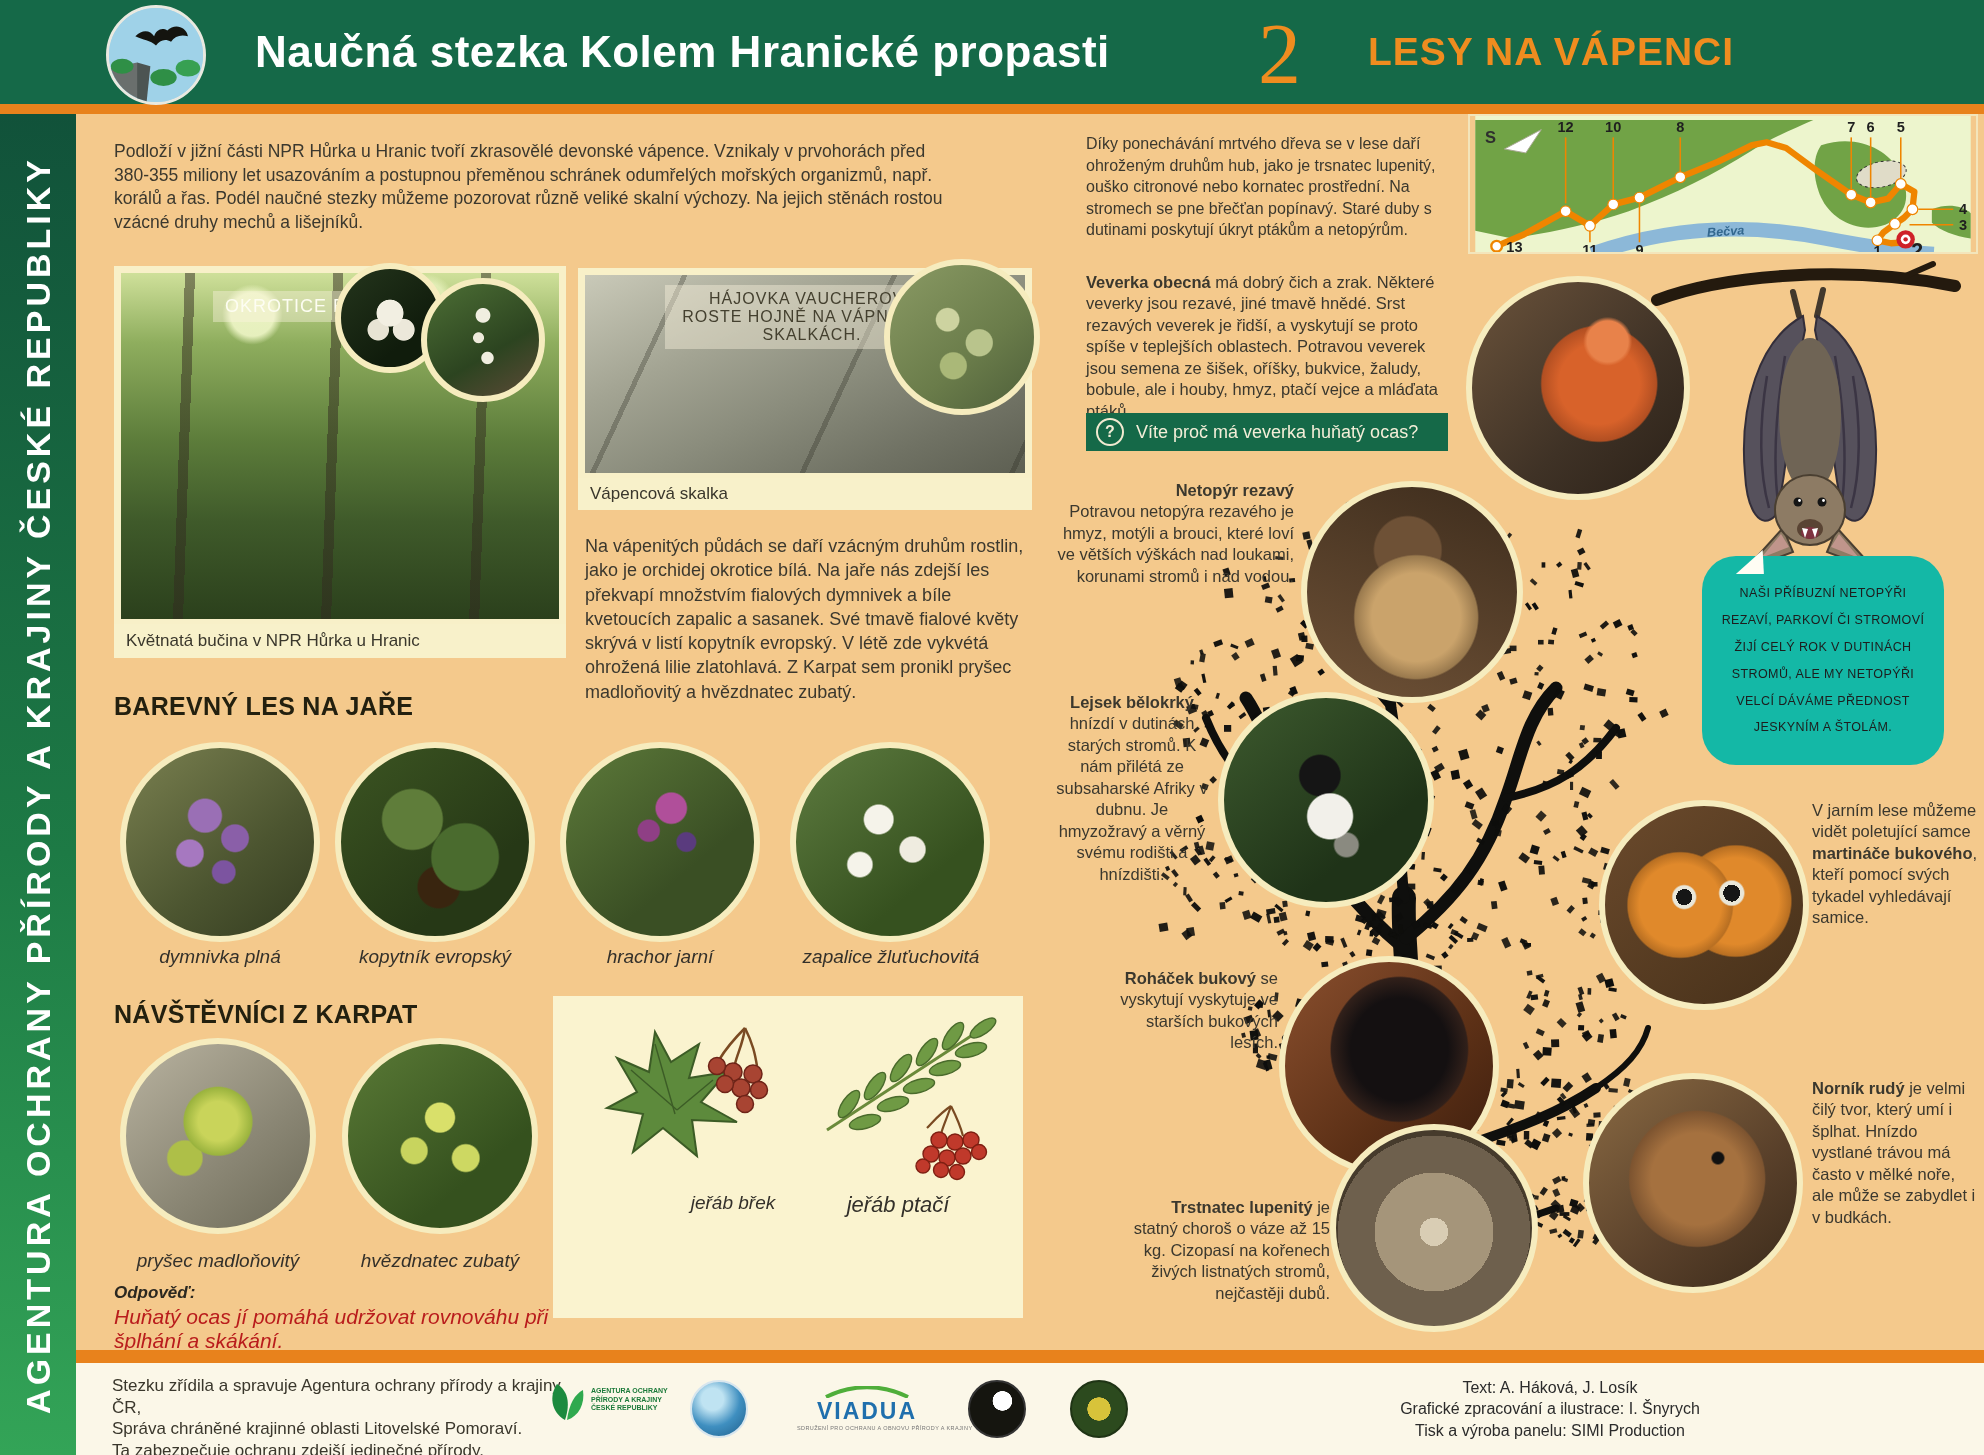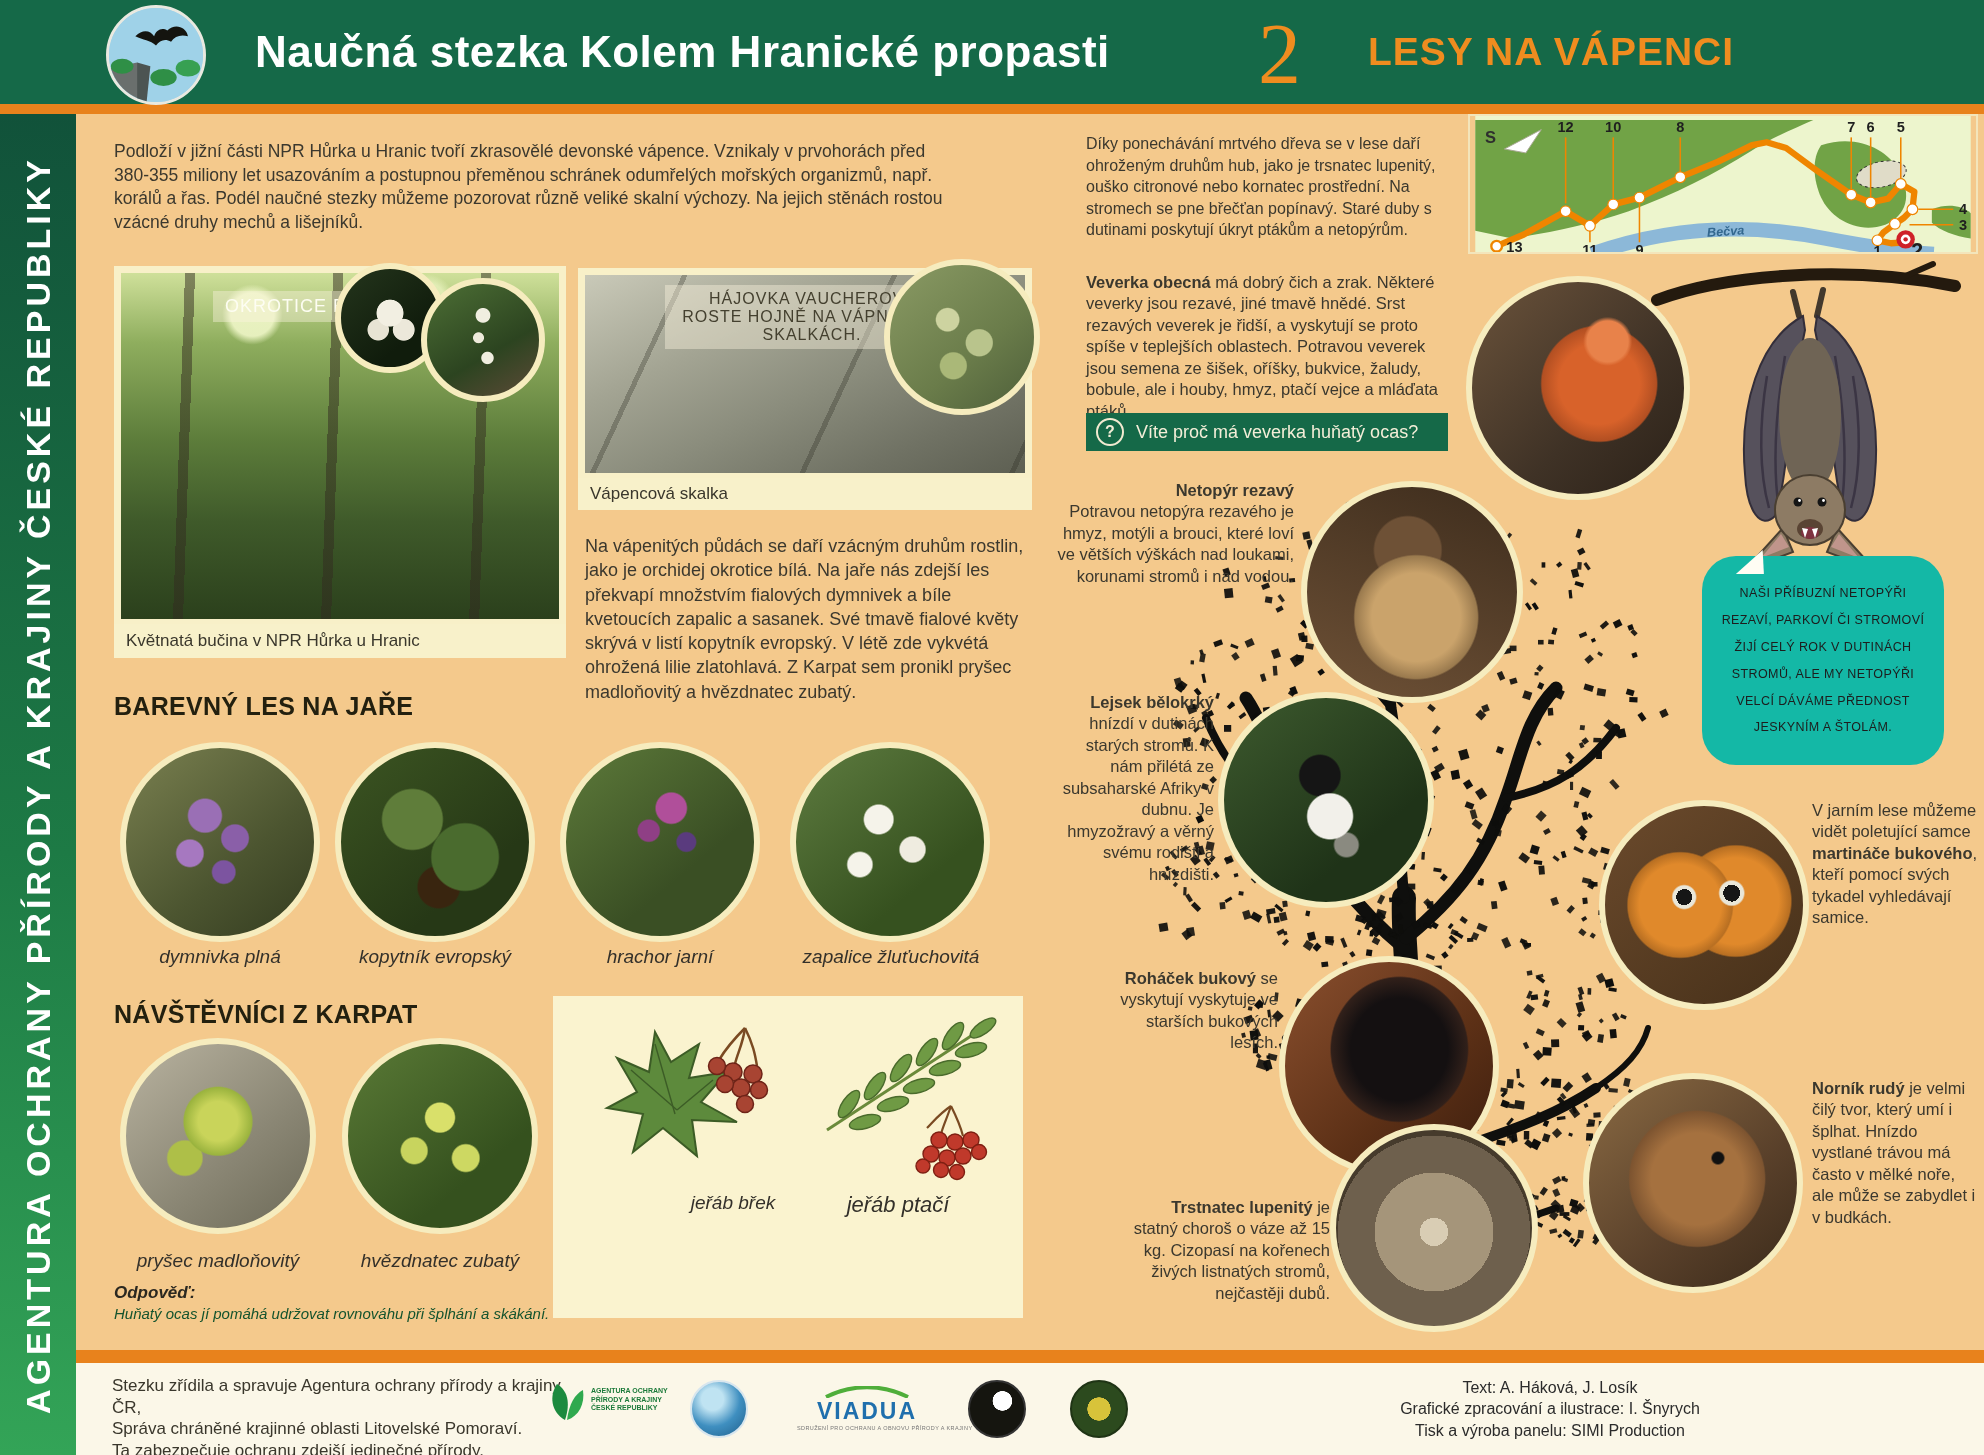--- a/index.html
+++ b/index.html
@@ -913,21 +913,21 @@
 <div class="circ-label" style="left:766px;top:946px;width:250px;">zapalice žluťuchovitá</div>
 
 <div class="abs sec-h" style="left:114px;top:1000px;">NÁVŠTĚVNÍCI Z KARPAT</div>
 <div class="circle ph-prysec" style="left:120px;top:1038px;width:196px;height:196px;"></div>
 <div class="circle ph-hvezdnatec" style="left:342px;top:1038px;width:196px;height:196px;"></div>
 <div class="circ-label" style="left:98px;top:1250px;width:240px;">pryšec madloňovitý</div>
 <div class="circ-label" style="left:320px;top:1250px;width:240px;">hvězdnatec zubatý</div>
 
 <div class="abs" style="left:114px;top:1283px;width:470px;z-index:3;">
   <div class="it b" style="font-size:17px;color:#2b2820;">Odpověď:</div>
-  <div class="it" style="font-size:15px;color:#14532d;margin-top:2px;">Huňatý ocas jí pomáhá udržovat rovnováhu při šplhání a skákání.</div>
+  <div class="it" style="font-size:21px;color:#b91c1c;margin-top:2px;">Huňatý ocas jí pomáhá udržovat rovnováhu při šplhání a skákání.</div>
 </div>
 
 <div class="abs rowan-box">
   <svg class="abs" viewBox="0 0 200 170" style="left:32px;top:18px;width:200px;height:170px;">
     <path d="M70,18 L86,48 L114,30 L104,64 L142,58 L116,88 L152,108 L107,106 L112,142 L78,114 L48,138 L58,100 L22,94 L52,78 L32,44 L64,58 Z" fill="#5d8a3c" stroke="#3c5c26" stroke-width="2"></path>
     <g stroke="#3c5c26" stroke-width="1.4">
         <line x1="70" y1="30" x2="90" y2="100"></line>
         <line x1="46" y1="56" x2="92" y2="96"></line>
         <line x1="128" y1="66" x2="92" y2="96"></line>
       </g>
@@ -1023,21 +1023,21 @@
     <circle cx="171" cy="246" r="4.5" fill="#151515"></circle>
   <circle cx="148.5" cy="244.5" r="1.4" fill="#fff"></circle>
     <circle cx="172.5" cy="244.5" r="1.4" fill="#fff"></circle>
   <ellipse cx="159" cy="273" rx="13" ry="10" fill="#5a4434"></ellipse>
   <ellipse cx="159" cy="277" rx="9" ry="6" fill="#7e3340"></ellipse>
   <path d="M151,272 L154,282 L157,273 Z" fill="#ffffff"></path>
     <path d="M161,273 L164,282 L167,272 Z" fill="#ffffff"></path>
 </svg>
 <div class="abs bubble">NAŠI PŘÍBUZNÍ NETOPÝŘI REZAVÍ, PARKOVÍ ČI STROMOVÍ ŽIJÍ CELÝ ROK V DUTINÁCH STROMŮ, ALE MY NETOPÝŘI VELCÍ DÁVÁME PŘEDNOST JESKYNÍM A ŠTOLÁM.</div>
 
-<div class="abs rt" style="left:1050px;top:692px;width:164px;text-align:right;">
+<div class="abs rt" style="left:1050px;top:692px;width:164px;text-align:center;">
   <span class="b">Lejsek bělokrký</span><span> hnízdí v dutinách starých stromů. K nám přilétá ze subsaharské Afriky v dubnu. Je hmyzožravý a věrný svému rodišti a hnízdišti.</span>
 </div>
 <div class="circle ph-flycatcher" style="left:1218px;top:692px;width:216px;height:216px;"></div>
 
 <div class="circle ph-moth" style="left:1599px;top:800px;width:210px;height:210px;"></div>
 <div class="abs rt" style="left:1812px;top:800px;width:166px;">
   <span>V jarním lese můžeme vidět poletující samce </span><span class="b">martináče bukového</span><span>, kteří pomocí svých tykadel vyhledávají samice.</span>
 </div>
 
 <div class="abs rt" style="left:1098px;top:968px;width:180px;text-align:right;">

